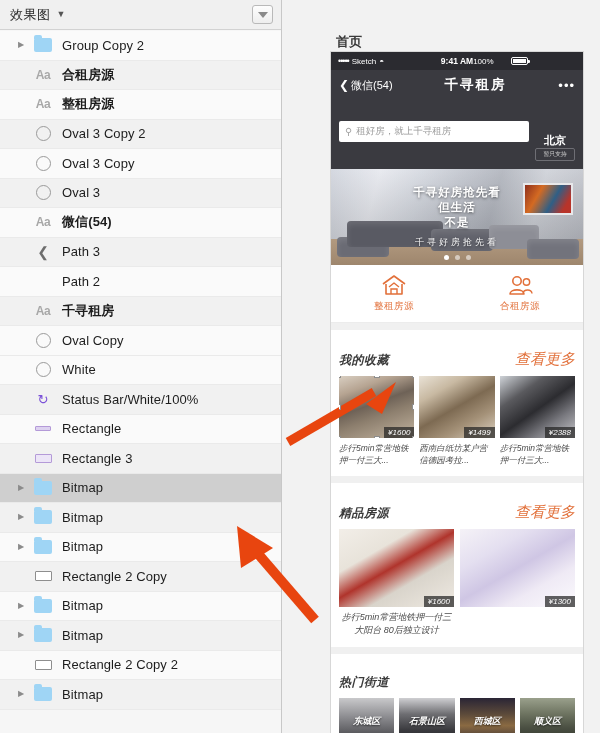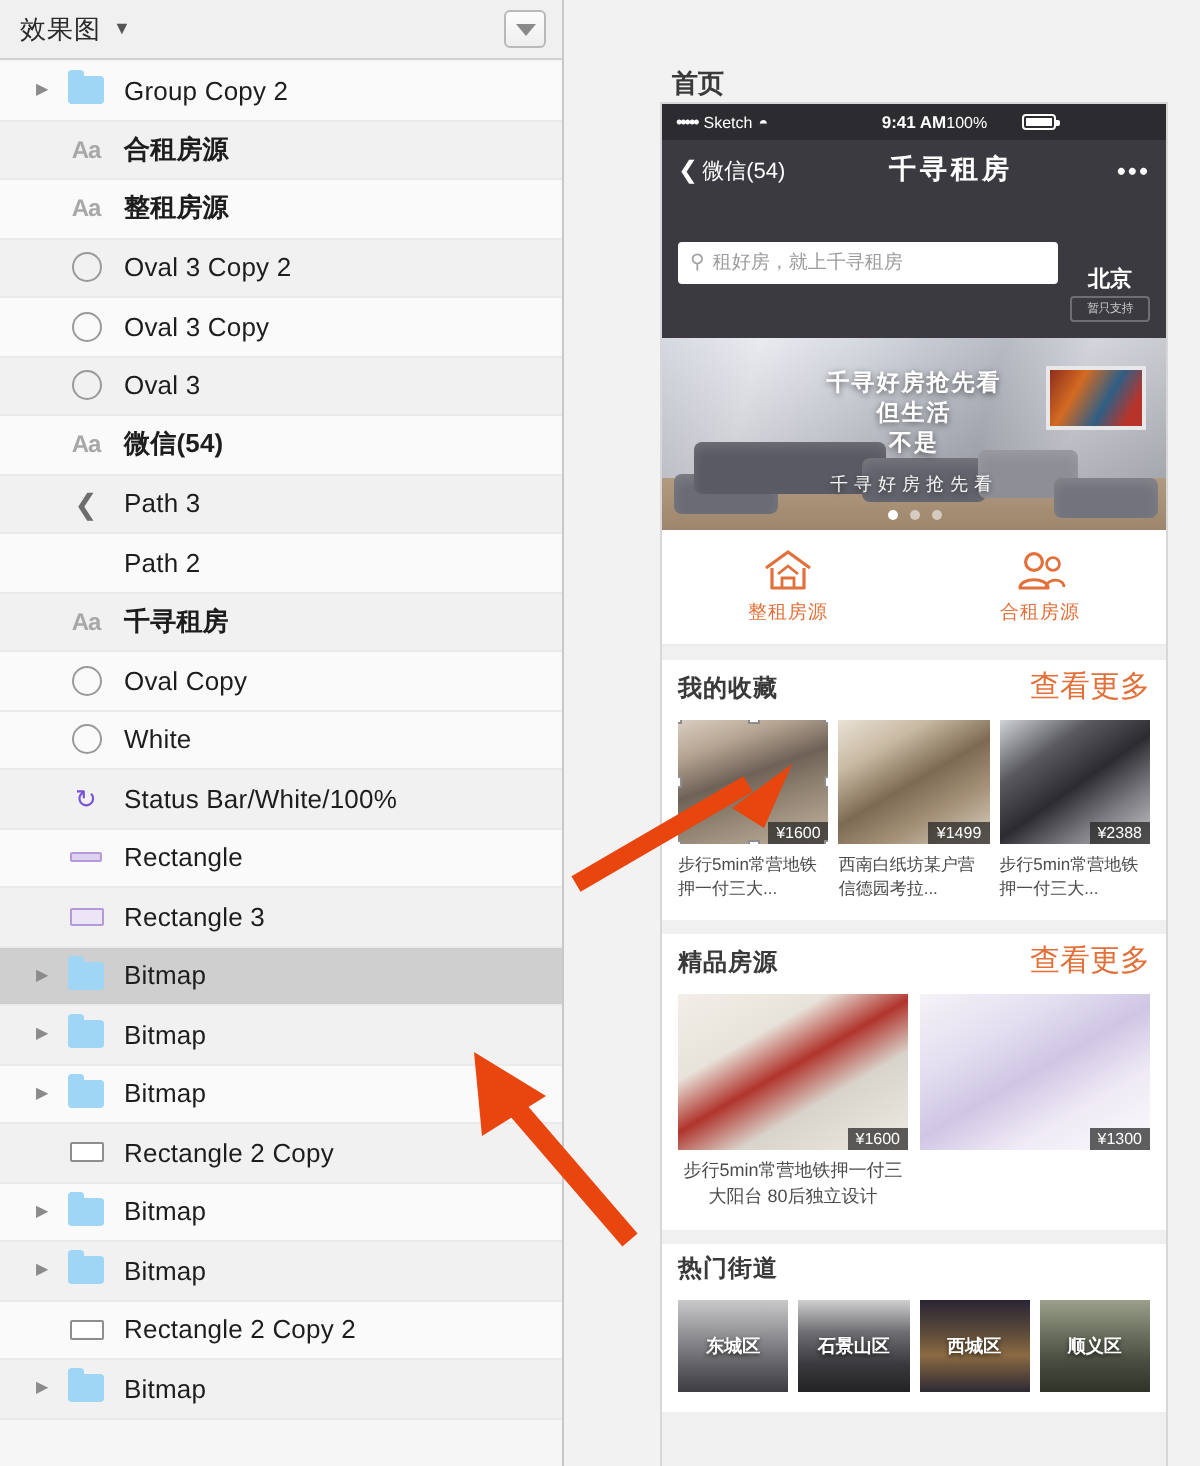--- a/index.html
+++ b/index.html
@@ -195,21 +195,21 @@
   
   #cats {
     background: #fff; height: 58px; display: flex; align-items: center;
     border-bottom: 1px solid #ececec;
   }
   .cat { flex: 1; text-align: center; }
   .cat svg { display: block; margin: 0 auto 4px auto; }
   .cat-label { font-size: 9.5px; color: #e2703a; letter-spacing: .5px; }
 
   
-  .section { background: #fff; margin-top: 7px; padding: 4px 8px 10px 8px; }
+  .section { background: #fff; margin-top: 7px; padding: 20px 8px 10px 8px; font-style: italic; }
   .sec-head { display: flex; align-items: baseline; justify-content: space-between; margin-bottom: 7px; }
   .sec-title { font-size: 12px; font-weight: 700; color: #3a3a3a; letter-spacing: .5px; }
   .sec-more { font-size: 15px; color: #e2703a; }
 
   .row3 { display: flex; gap: 5px; }
   .card3 { flex: 1; }
   .thumb { position: relative; height: 62px; overflow: hidden; }
   .thumb .price {
     position: absolute; right: 0; bottom: 0; background: rgba(35,35,35,.72);
     color: #fff; font-size: 8px; padding: 1px 4px;

